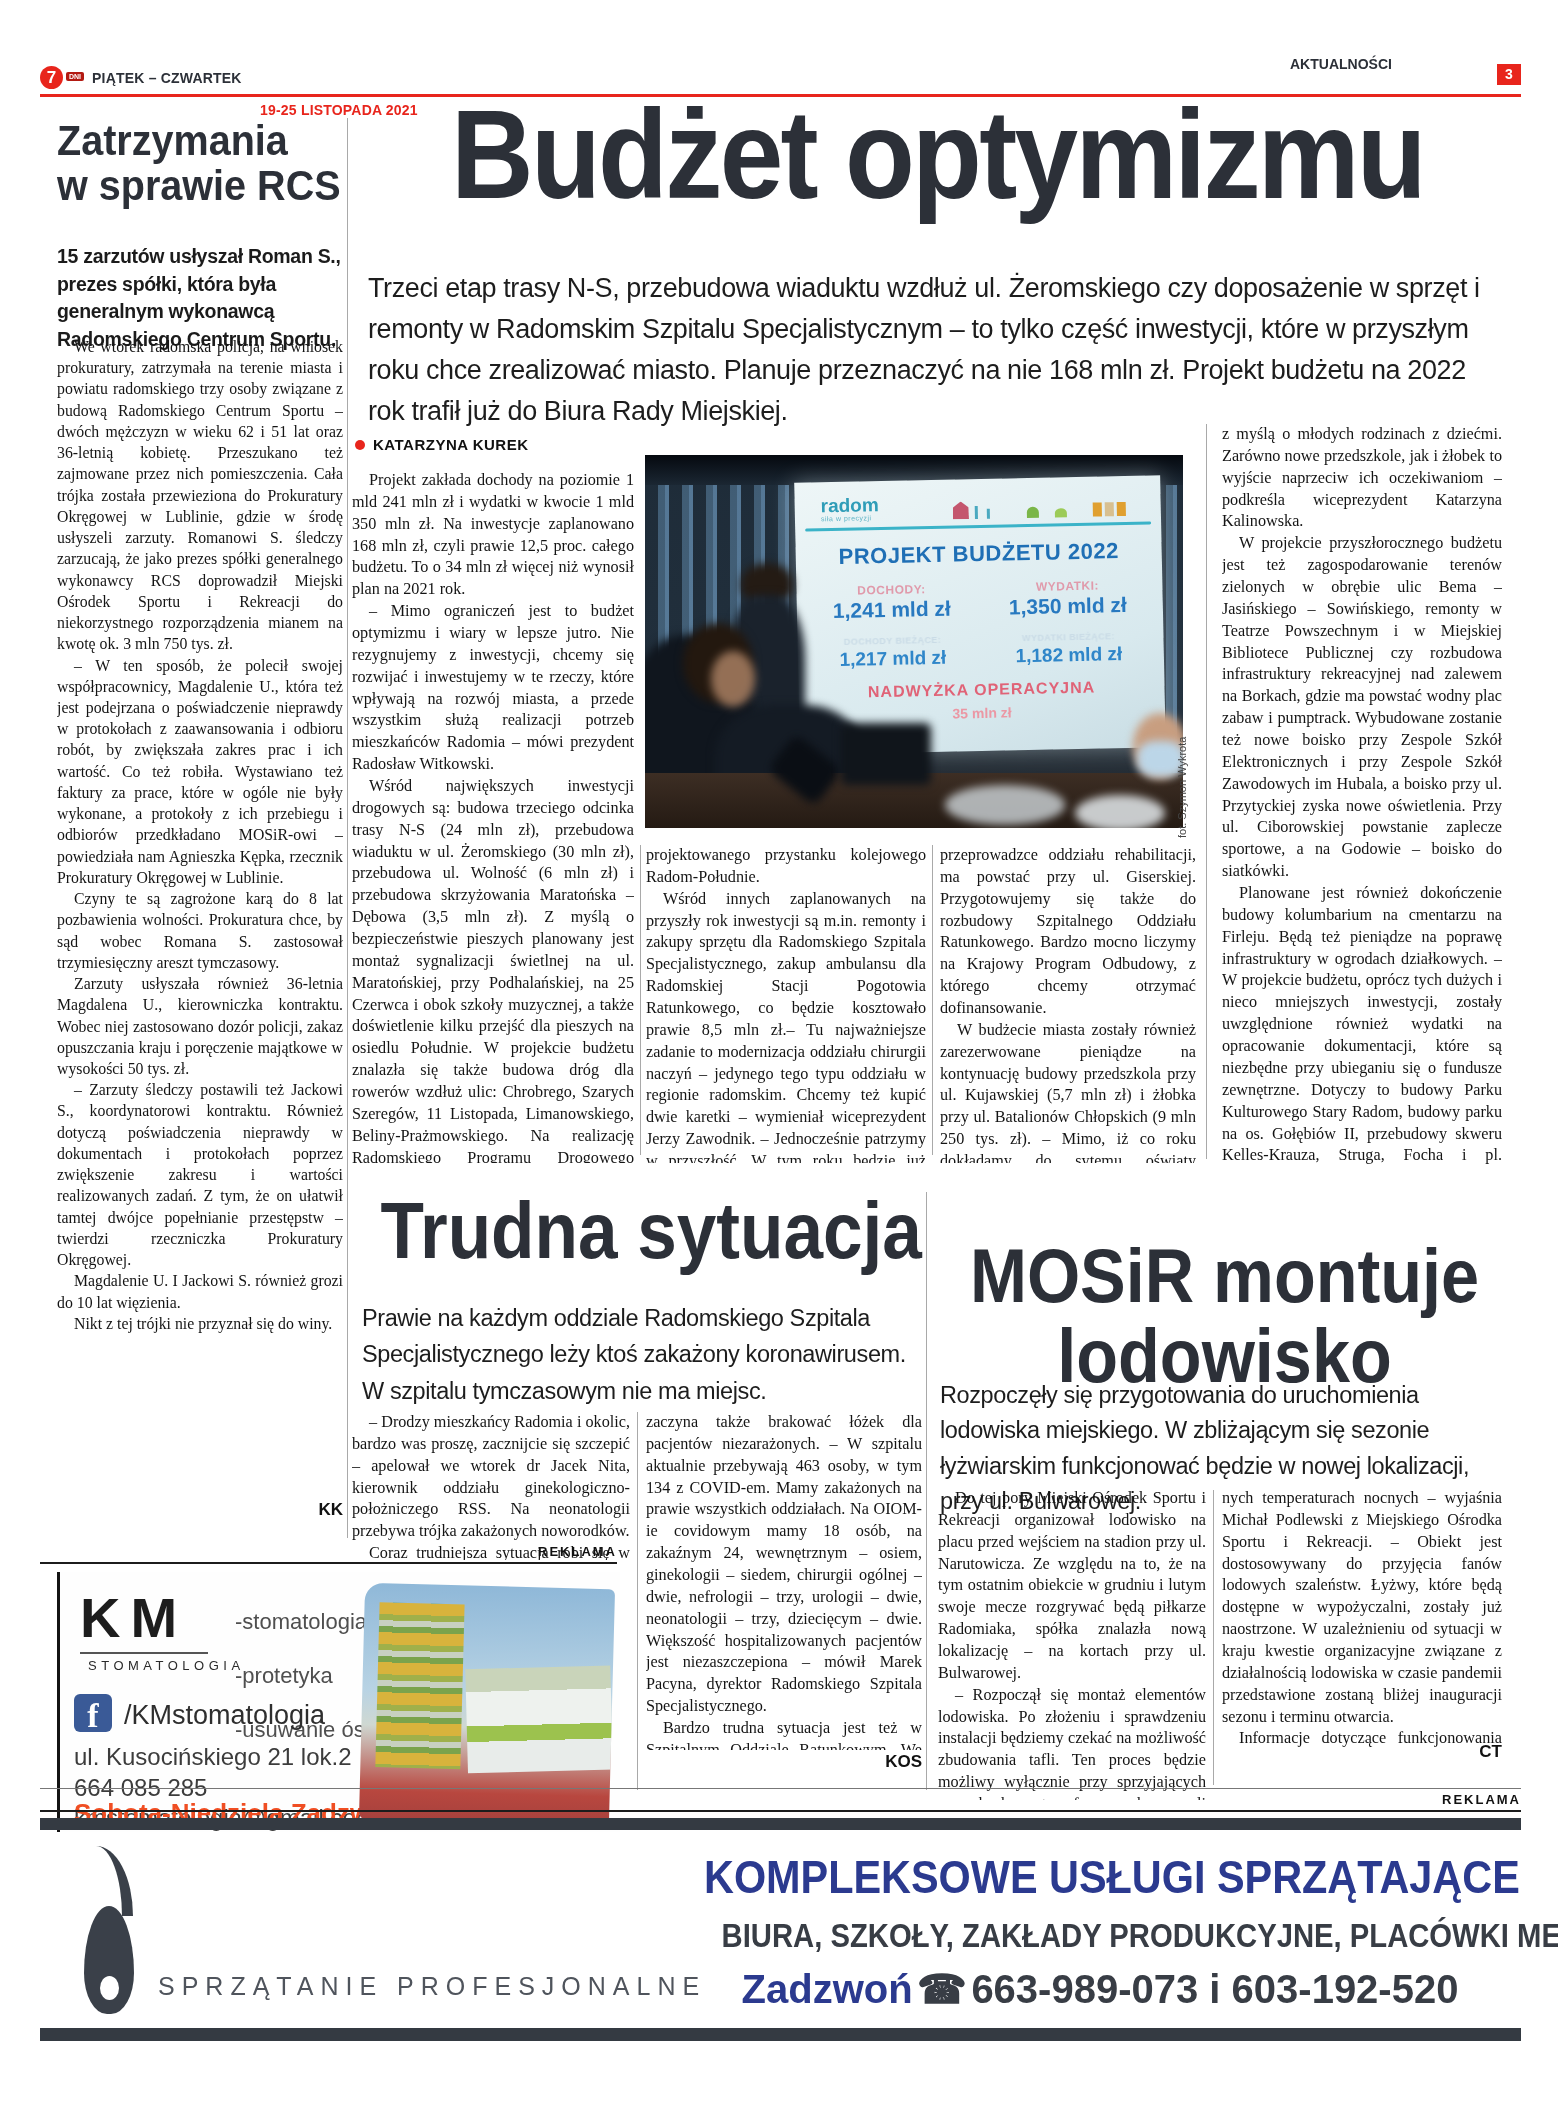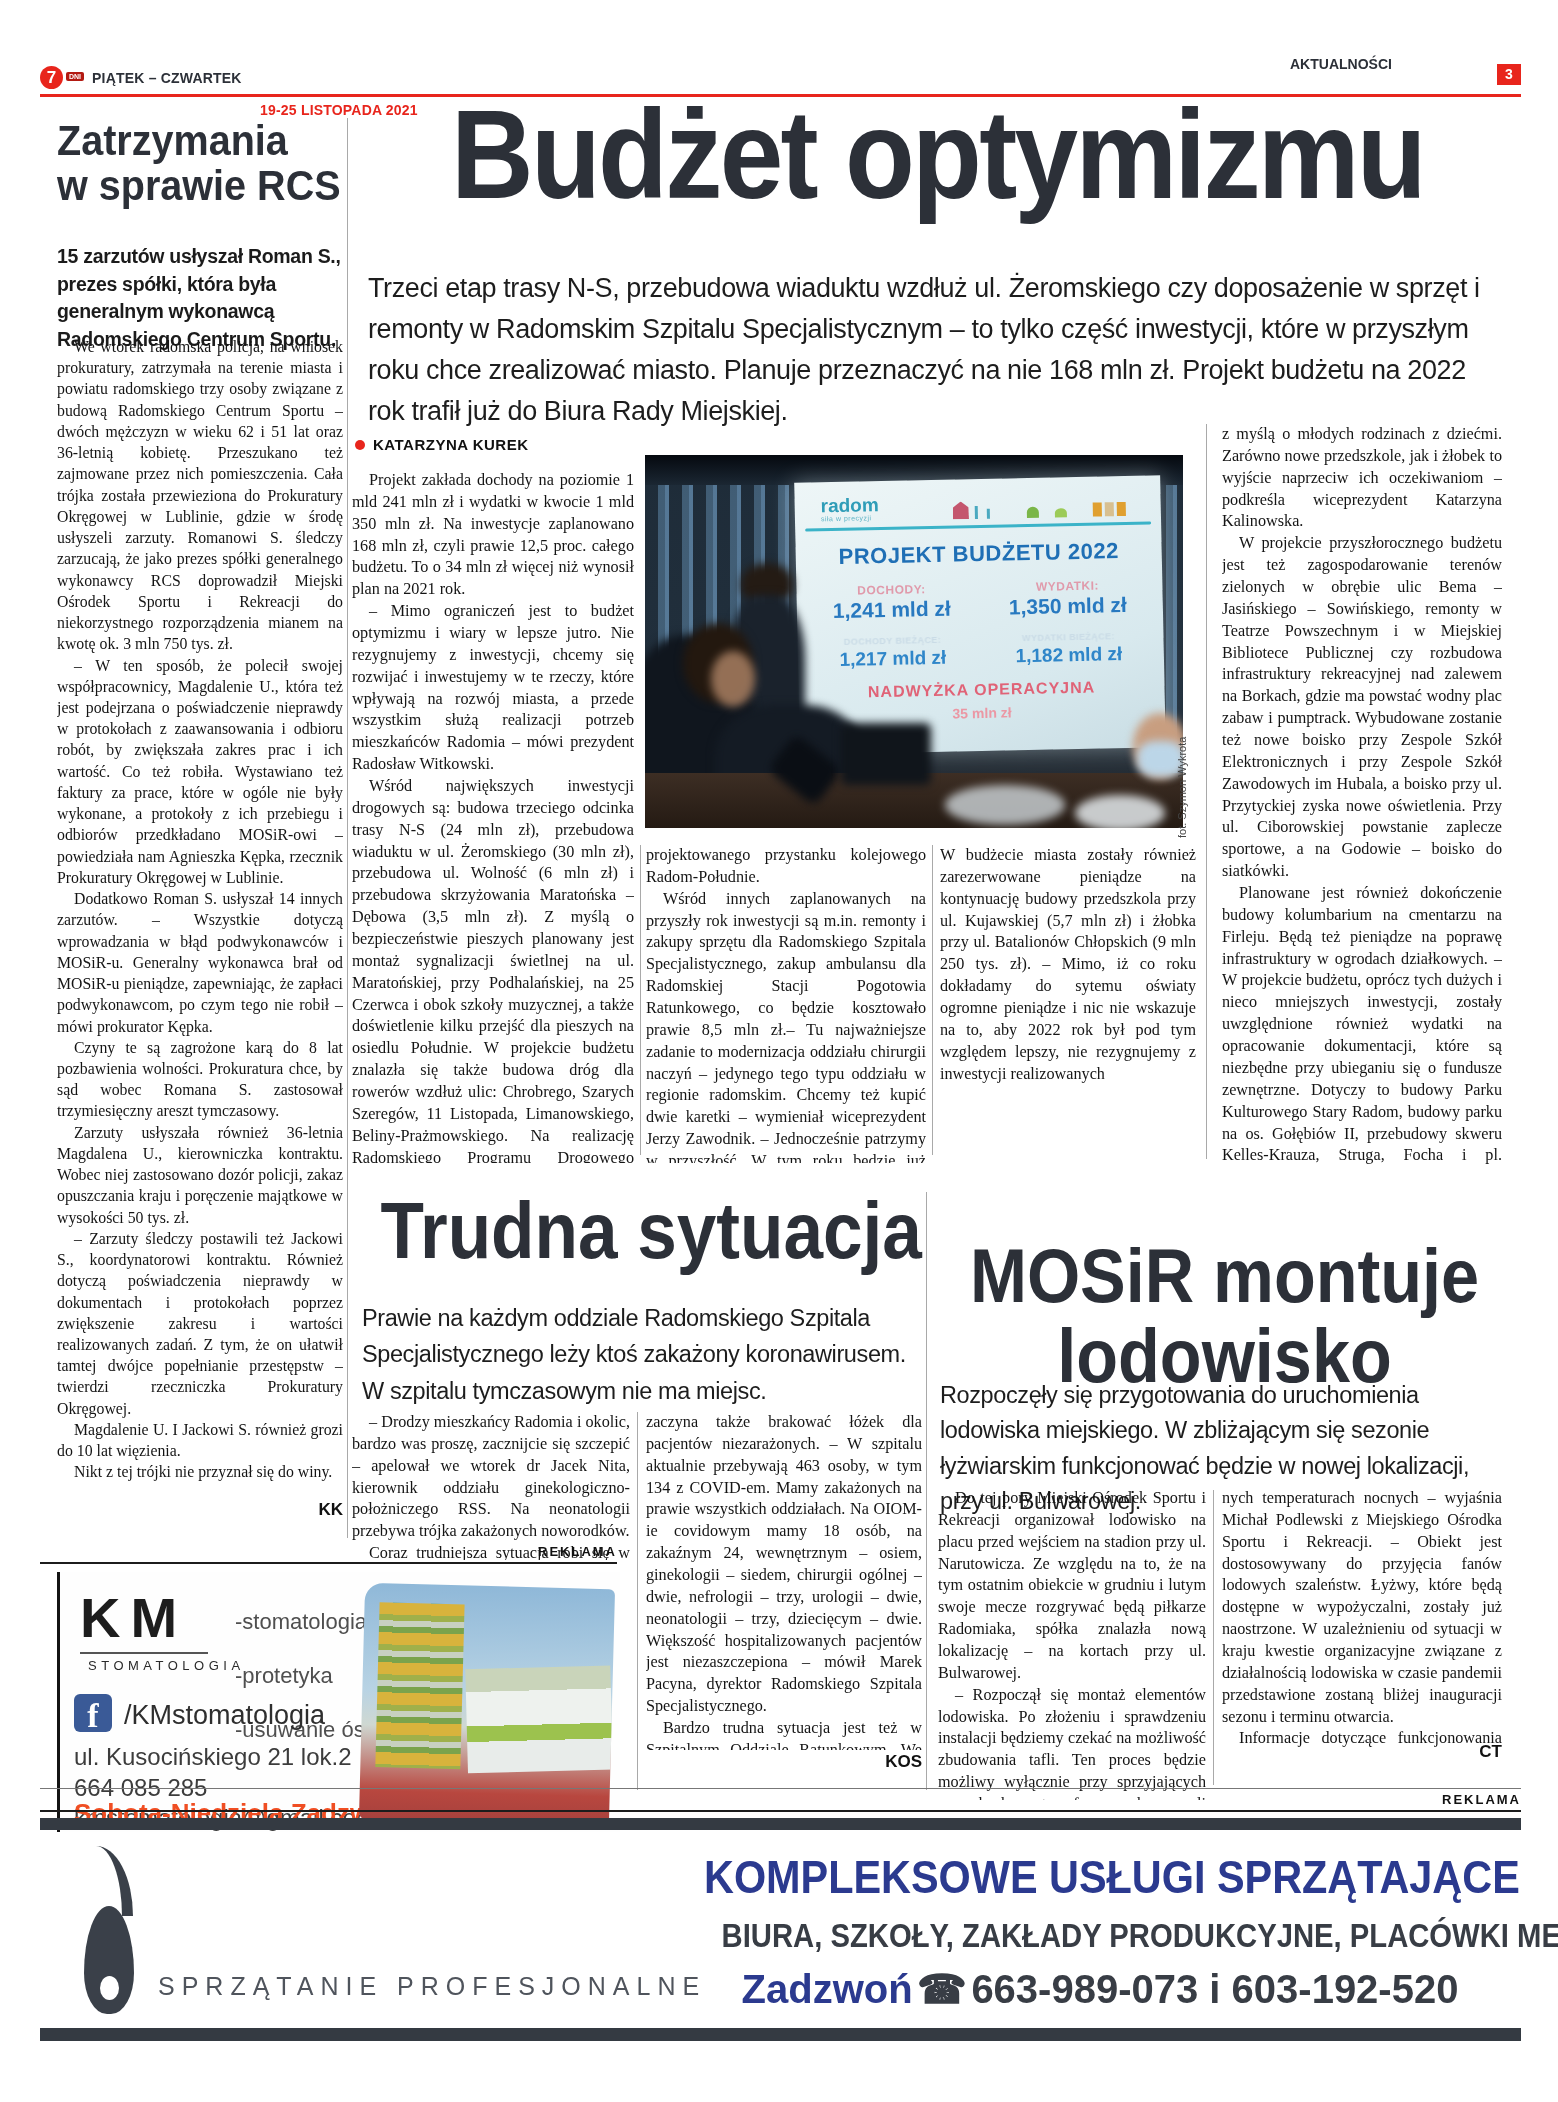--- a/index.html
+++ b/index.html
@@ -97,21 +97,20 @@
   <div class="abs red-rule" style="left:40px;top:94px;width:1481px;"></div>
 
   <div class="abs hl" style="left:57px;top:118px;width:290px;font-size:43px;">
     <span class="cond">Zatrzymania</span><br>
     <span class="cond">w sprawie RCS</span>
   </div>
   <div class="abs lead" style="left:57px;top:243px;width:284px;font-size:19.5px;line-height:1.42;">15 zarzutów usłyszał Roman S., prezes spółki, która była generalnym wykonawcą Radomskiego Centrum Sportu.</div>
   <div class="abs col" style="left:57px;top:336px;width:286px;height:1160px;font-size:15.8px;line-height:1.345;">
       <p>We wtorek radomska policja, na wniosek prokuratury, zatrzymała na terenie miasta i powiatu radomskiego trzy osoby związane z budową Radomskiego Centrum Sportu – dwóch mężczyzn w wieku 62 i 51 lat oraz 36-letnią kobietę. Przeszukano też zajmowane przez nich pomieszczenia. Cała trójka została przewieziona do Prokuratury Okręgowej w Lublinie, gdzie w środę usłyszeli zarzuty. Romanowi S. śledczy zarzucają, że jako prezes spółki generalnego wykonawcy RCS doprowadził Miejski Ośrodek Sportu i Rekreacji do niekorzystnego rozporządzenia mianem na kwotę ok. 3 mln 750 tys. zł.</p>
       <p>– W ten sposób, że polecił swojej współpracownicy, Magdalenie U., która też jest podejrzana o poświadczenie nieprawdy w protokołach z zaawansowania i odbioru robót, by zwiększała zakres prac i ich wartość. Co też robiła. Wystawiano też faktury za prace, które w ogóle nie były wykonane, a protokoły z ich przebiegu i odbiorów przedkładano MOSiR-owi – powiedziała nam Agnieszka Kępka, rzecznik Prokuratury Okręgowej w Lublinie.</p>
-      <p>Dodatkowo Roman S. usłyszał 14 innych zarzutów. – Wszystkie dotyczą wprowadzania w błąd podwykonawców i MOSiR-u. Generalny wykonawca brał od MOSiR-u pieniądze, zapewniając, że zapłaci podwykonawcom, po czym tego nie robił – mówi prokurator Kępka.</p>
       <p>Czyny te są zagrożone karą do 8 lat pozbawienia wolności. Prokuratura chce, by sąd wobec Romana S. zastosował trzymiesięczny areszt tymczasowy.</p>
       <p>Zarzuty usłyszała również 36-letnia Magdalena U., kierowniczka kontraktu. Wobec niej zastosowano dozór policji, zakaz opuszczania kraju i poręczenie majątkowe w wysokości 50 tys. zł.</p>
       <p>– Zarzuty śledczy postawili też Jackowi S., koordynatorowi kontraktu. Również dotyczą poświadczenia nieprawdy w dokumentach i protokołach poprzez zwiększenie zakresu i wartości realizowanych zadań. Z tym, że on ułatwił tamtej dwójce popełnianie przestępstw – twierdzi rzeczniczka Prokuratury Okręgowej.</p>
       <p>Magdalenie U. I Jackowi S. również grozi do 10 lat więzienia.</p>
       <p>Nikt z tej trójki nie przyznał się do winy.</p>
     </div>
   <div class="abs sig" style="left:57px;top:1500px;width:286px;">KK</div>
   <div class="abs vrule" style="left:347px;top:118px;height:1420px;"></div>
 
   <div class="abs hl" style="left:355px;top:88px;width:1165px;font-size:127px;letter-spacing:-3px;">
@@ -125,20 +124,21 @@
   <div class="abs col" style="left:352px;top:470px;width:282px;height:693px;">
       <p>Projekt zakłada dochody na poziomie 1 mld 241 mln zł i wydatki w kwocie 1 mld 350 mln zł. Na inwestycje zaplanowano 168 mln zł, czyli prawie 12,5 proc. całego budżetu. To o 34 mln zł więcej niż wynosił plan na 2021 rok.</p>
       <p>– Mimo ograniczeń jest to budżet optymizmu i wiary w lepsze jutro. Nie rezygnujemy z inwestycji, chcemy się rozwijać i inwestujemy w te rzeczy, które wpływają na rozwój miasta, a przede wszystkim służą realizacji potrzeb mieszkańców Radomia – mówi prezydent Radosław Witkowski.</p>
       <p>Wśród największych inwestycji drogowych są: budowa trzeciego odcinka trasy N-S (24 mln zł), przebudowa wiaduktu w ul. Żeromskiego (30 mln zł), przebudowa ul. Wolność (6 mln zł) i przebudowa skrzyżowania Maratońska – Dębowa (3,5 mln zł). Z myślą o bezpieczeństwie pieszych planowany jest montaż sygnalizacji świetlnej na ul. Maratońskiej, przy Podhalańskiej, na 25 Czerwca i obok szkoły muzycznej, a także doświetlenie kilku przejść dla pieszych na osiedlu Południe. W projekcie budżetu znalazła się także budowa dróg dla rowerów wzdłuż ulic: Chrobrego, Szarych Szeregów, 11 Listopada, Limanowskiego, Beliny-Prażmowskiego. Na realizację Radomskiego Programu Drogowego miasto planuje wydać 1,5 mln zł, a na Program Chodnikowy – 1 mln zł. W przyszłym roku ma też powstać dokumentacja na przebudowę ul. Idalińskiej i budowę kładki nad obwodnicą południową, w pobliżu</p>
     </div>
   <div class="abs col cont-first" style="left:646px;top:845px;width:280px;height:318px;">
       <p>projektowanego przystanku kolejowego Radom-Południe.</p>
       <p>Wśród innych zaplanowanych na przyszły rok inwestycji są m.in. remonty i zakupy sprzętu dla Radomskiego Szpitala Specjalistycznego, zakup ambulansu dla Radomskiej Stacji Pogotowia Ratunkowego, co będzie kosztowało prawie 8,5 mln zł.– Tu najważniejsze zadanie to modernizacja oddziału chirurgii naczyń – jedynego tego typu oddziału w regionie radomskim. Chcemy też kupić dwie karetki – wymieniał wiceprezydent Jerzy Zawodnik. – Jednocześnie patrzymy w przyszłość. W tym roku będzie już gotowy program funkcjonalno-użytkowy hospicjum, które po</p>
     </div>
   <div class="abs col cont-first" style="left:940px;top:845px;width:256px;height:318px;">
+      <p>przeprowadzce oddziału rehabilitacji, ma powstać przy ul. Giserskiej. Przygotowujemy się także do rozbudowy Szpitalnego Oddziału Ratunkowego. Bardzo mocno liczymy na Krajowy Program Odbudowy, z którego chcemy otrzymać dofinansowanie.</p>
       <p>W budżecie miasta zostały również zarezerwowane pieniądze na kontynuację budowy przedszkola przy ul. Kujawskiej (5,7 mln zł) i żłobka przy ul. Batalionów Chłopskich (9 mln 250 tys. zł). – Mimo, iż co roku dokładamy do sytemu oświaty ogromne pieniądze i nic nie wskazuje na to, aby 2022 rok był pod tym względem lepszy, nie rezygnujemy z inwestycji realizowanych</p>
     </div>
   <div class="abs col cont-first" style="left:1222px;top:424px;width:280px;height:740px;">
       <p>z myślą o młodych rodzinach z dziećmi. Zarówno nowe przedszkole, jak i żłobek to wyjście naprzeciw ich oczekiwaniom – podkreśla wiceprezydent Katarzyna Kalinowska.</p>
       <p>W projekcie przyszłorocznego budżetu jest też zagospodarowanie terenów zielonych w obrębie ulic Bema – Jasińskiego – Sowińskiego, remonty w Teatrze Powszechnym i w Miejskiej Bibliotece Publicznej czy rozbudowa infrastruktury rekreacyjnej nad zalewem na Borkach, gdzie ma powstać wodny plac zabaw i pumptrack. Wybudowane zostanie też nowe boisko przy Zespole Szkół Elektronicznych i przy Zespole Szkół Zawodowych im Hubala, a boisko przy ul. Przytyckiej zyska nowe oświetlenia. Przy ul. Ciborowskiej powstanie zaplecze sportowe, a na Godowie – boisko do siatkówki.</p>
       <p>Planowane jest również dokończenie budowy kolumbarium na cmentarzu na Firleju. Będą też pieniądze na poprawę infrastruktury w ogrodach działkowych. – W projekcie budżetu, oprócz tych dużych i nieco mniejszych inwestycji, zostały uwzględnione również wydatki na opracowanie dokumentacji, które są niezbędne przy ubieganiu się o fundusze zewnętrzne. Dotyczy to budowy Parku Kulturowego Stary Radom, budowy parku na os. Gołębiów II, przebudowy skweru Kelles-Krauza, Struga, Focha i pl. Jagielloński, przebudowy sali koncertowej Radomskiej Orkiestry Kameralnej oraz budynku z kilkudziesięcioma mieszkaniami komunalnymi – wylicza wiceprezydent Mateusz Tyczyński.</p>
     </div>
 
   <div class="abs vrule" style="left:640px;top:845px;height:310px;"></div>
   <div class="abs vrule" style="left:932px;top:845px;height:310px;"></div>

